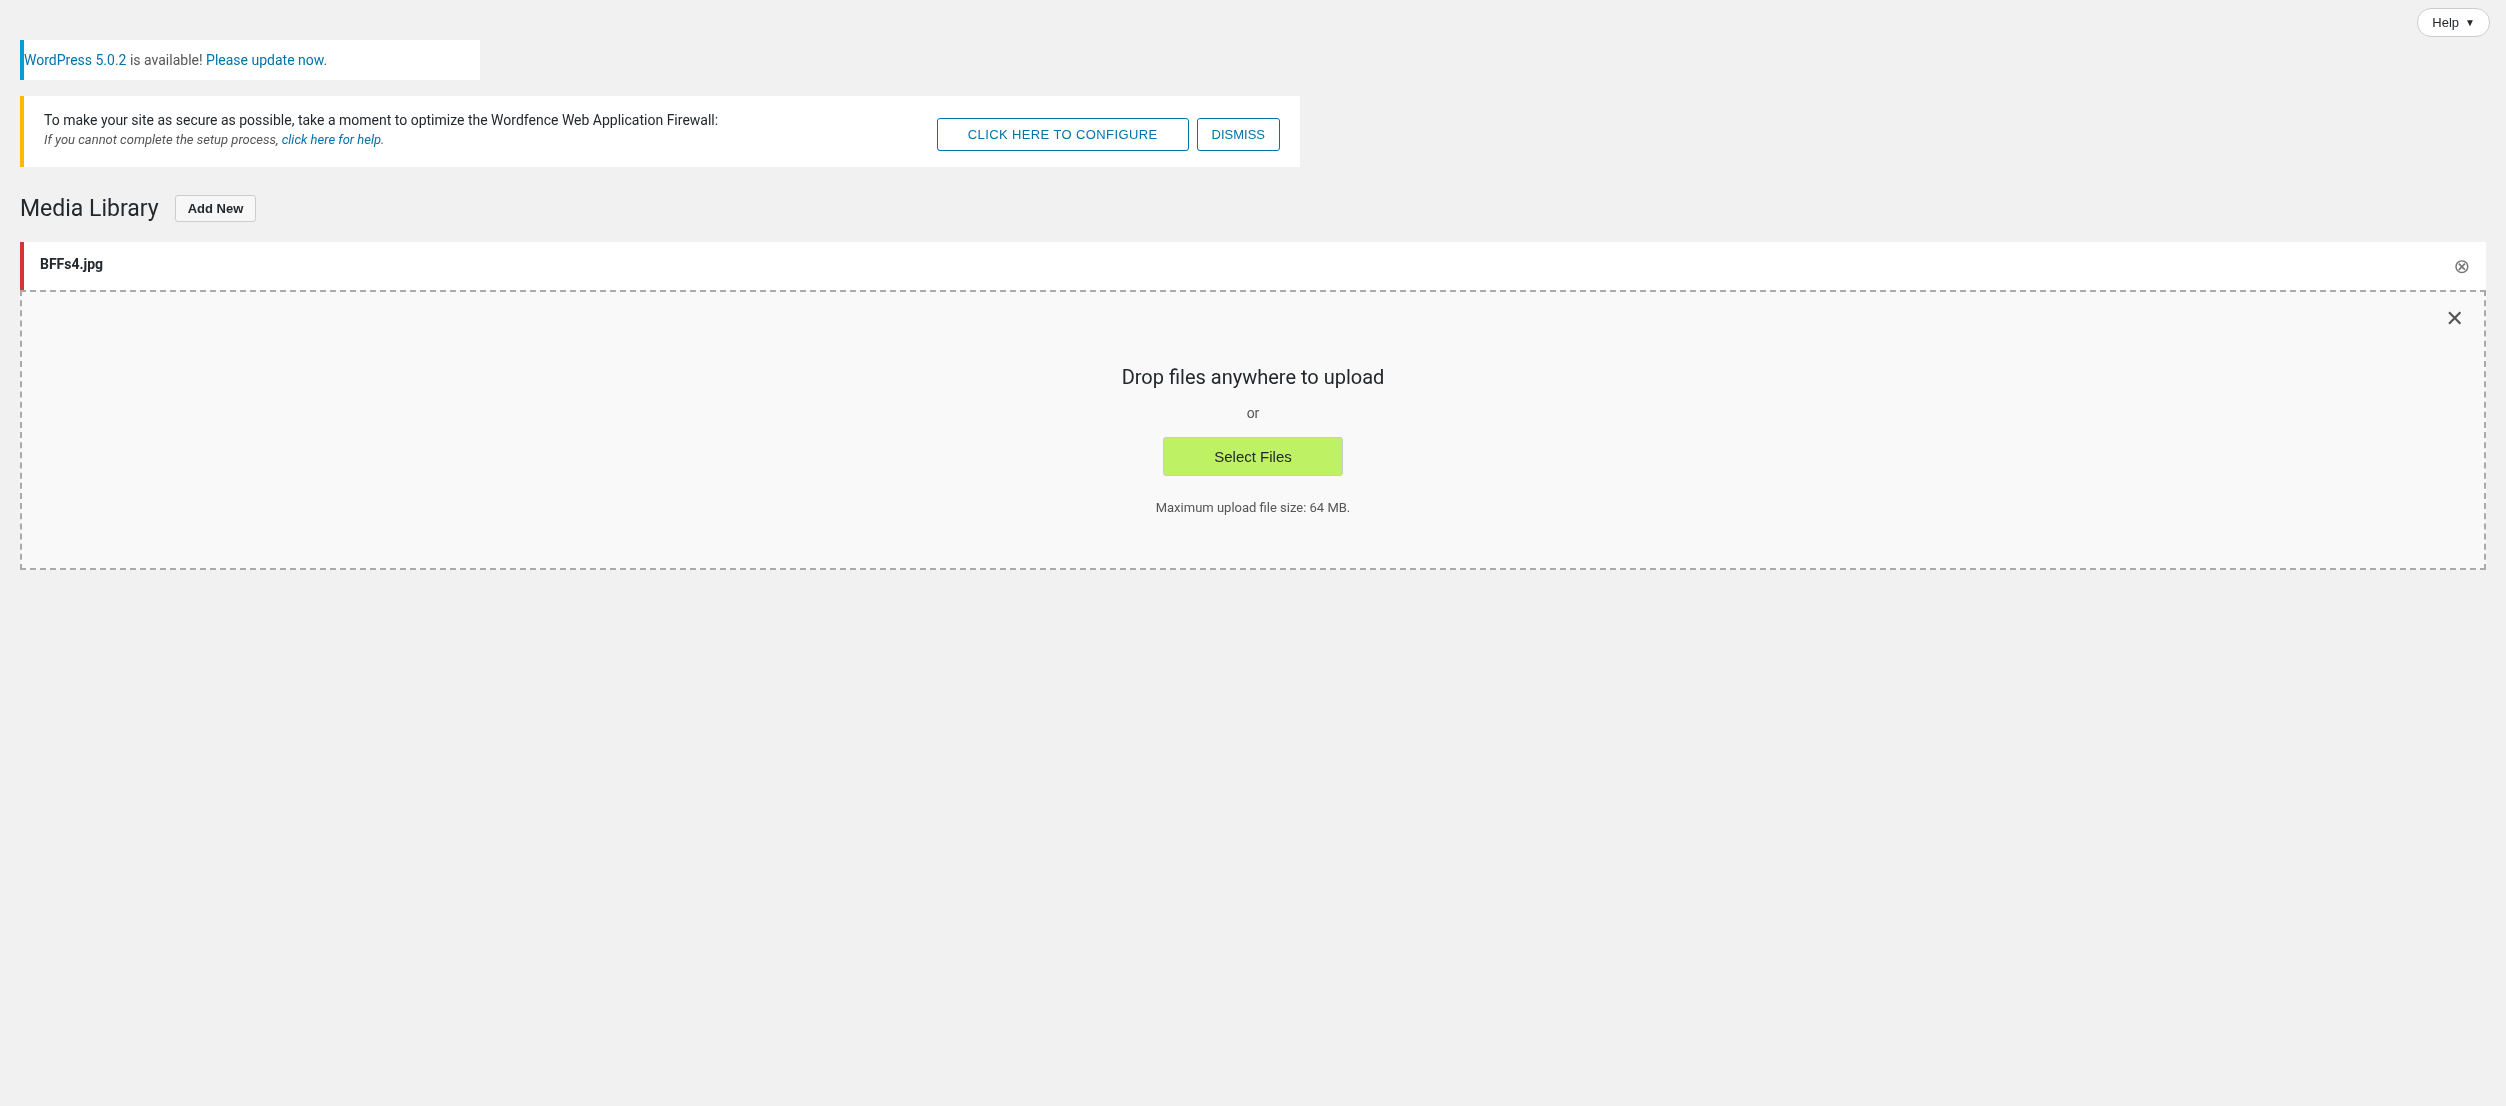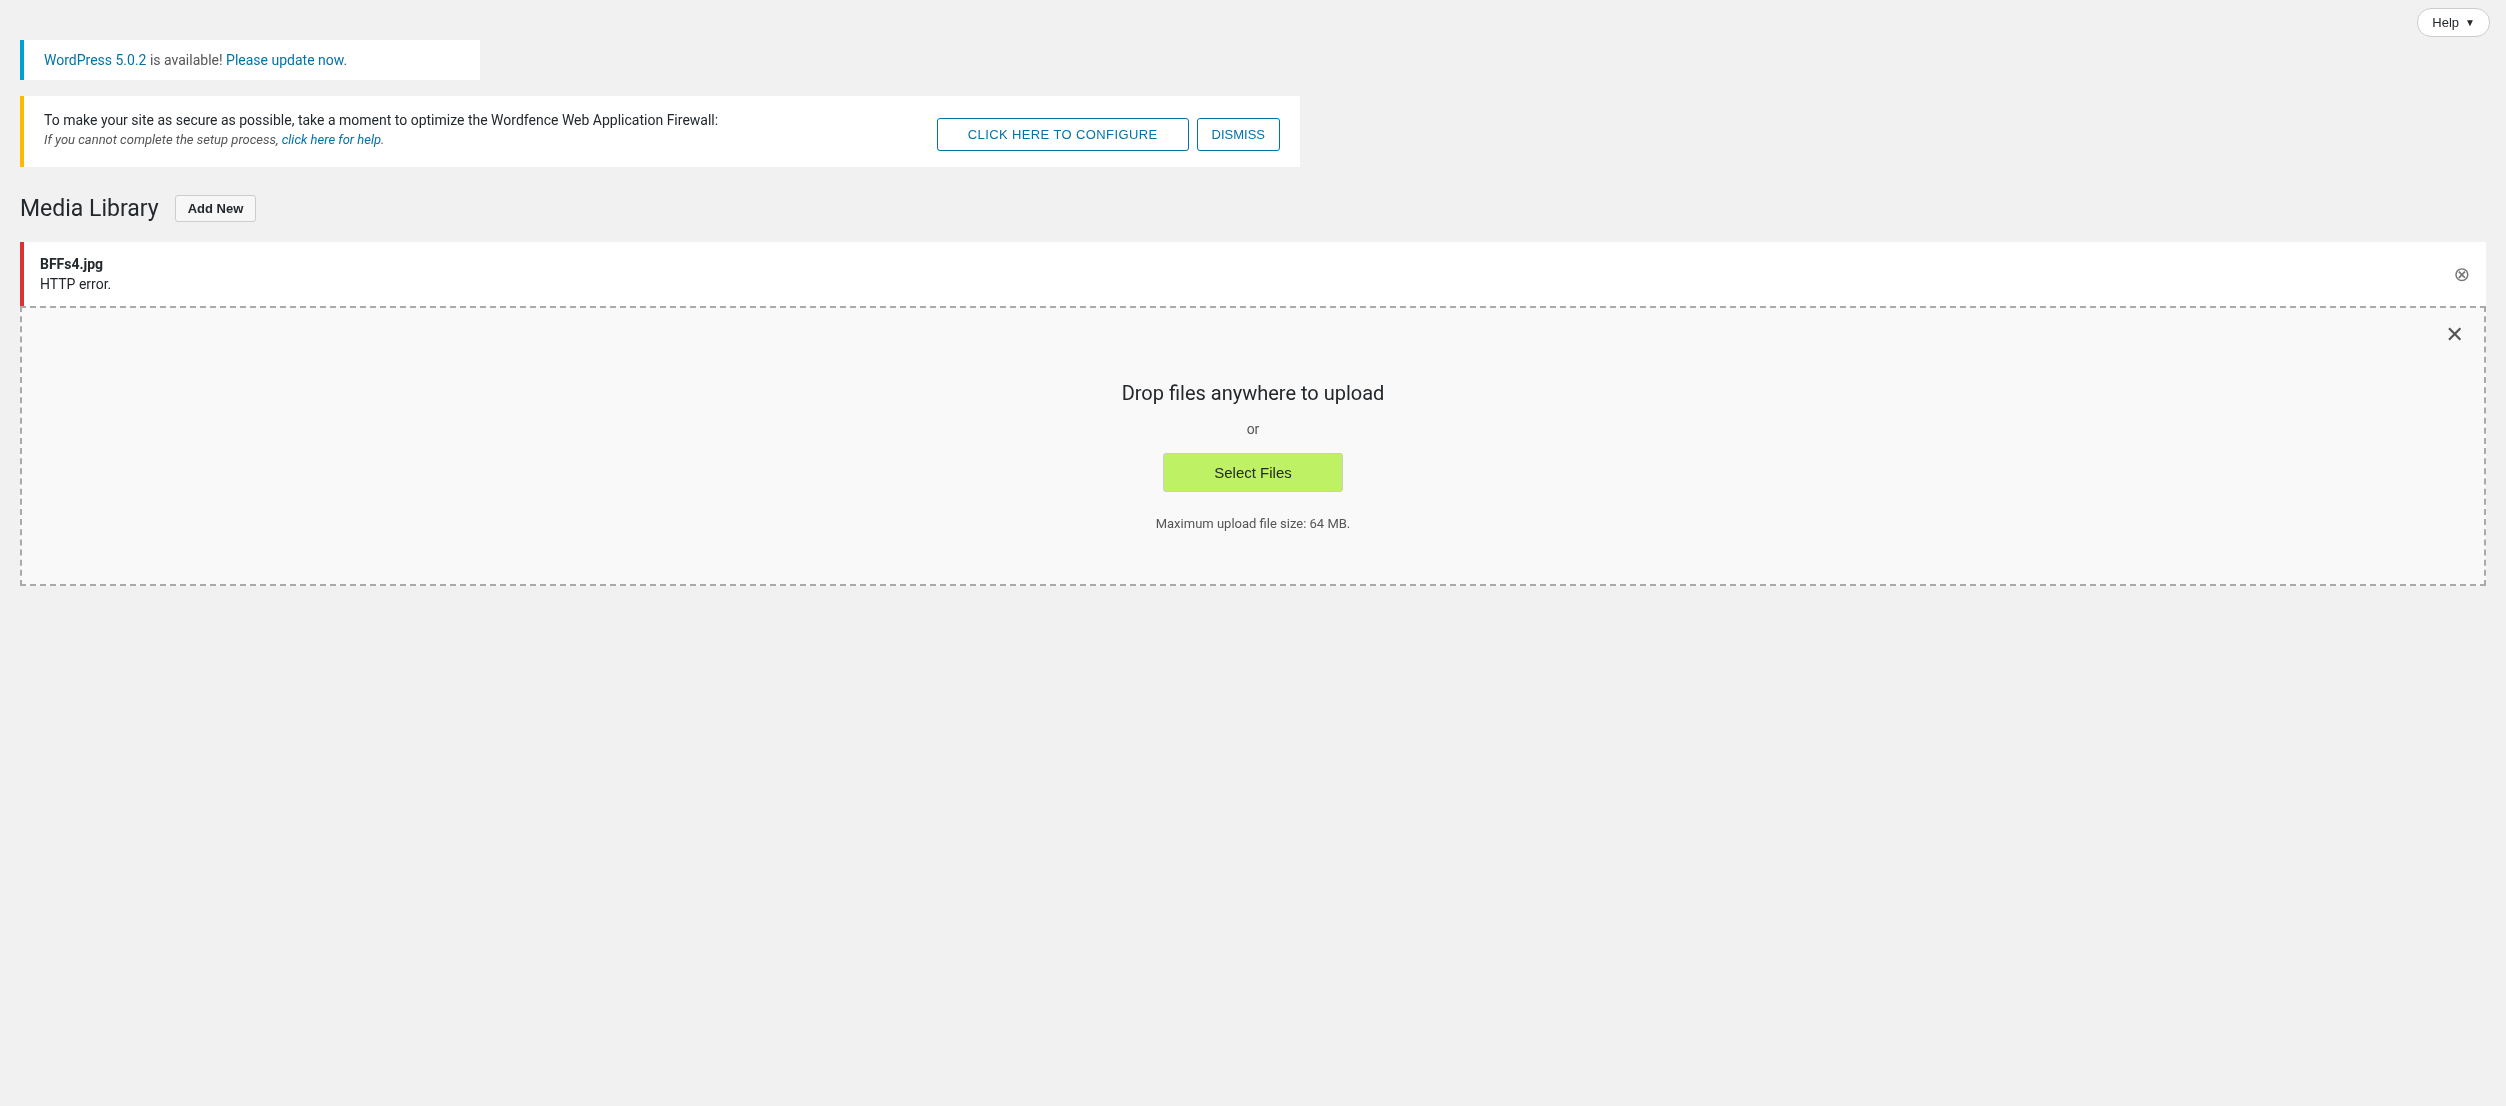--- a/index.html
+++ b/index.html
@@ -37,21 +37,21 @@
     }
 
     .main-content {
       padding: 40px 20px 20px 20px;
       max-width: 100%;
     }
 
     .notice-update {
       background: #fff;
       border-left: 4px solid #00a0d2;
-      padding: 12px 20px;
+      padding: 12px 0;
       margin-bottom: 16px;
       max-width: 460px;
       font-size: 14px;
       color: #555;
     }
 
     .notice-update a {
       color: #0073aa;
       text-decoration: none;
     }
@@ -264,21 +264,20 @@
     </div>
   </div>
 
   <div class="page-title-row">
     <h1 class="page-title">Media Library</h1>
     <button class="btn-add-new">Add New</button>
   </div>
 
   <div class="upload-error-row">
     <div class="upload-error-filename">BFFs4.jpg</div>
-    <div class="upload-error-message">HTTP error.</div>
     <button class="close-error-btn">
       <span>⊗</span>
     </button>
   </div>
 
   <div class="upload-zone">
     <button class="upload-zone-close">
       <span>✕</span>
     </button>
     <div class="upload-drop-text">Drop files anywhere to upload</div>

